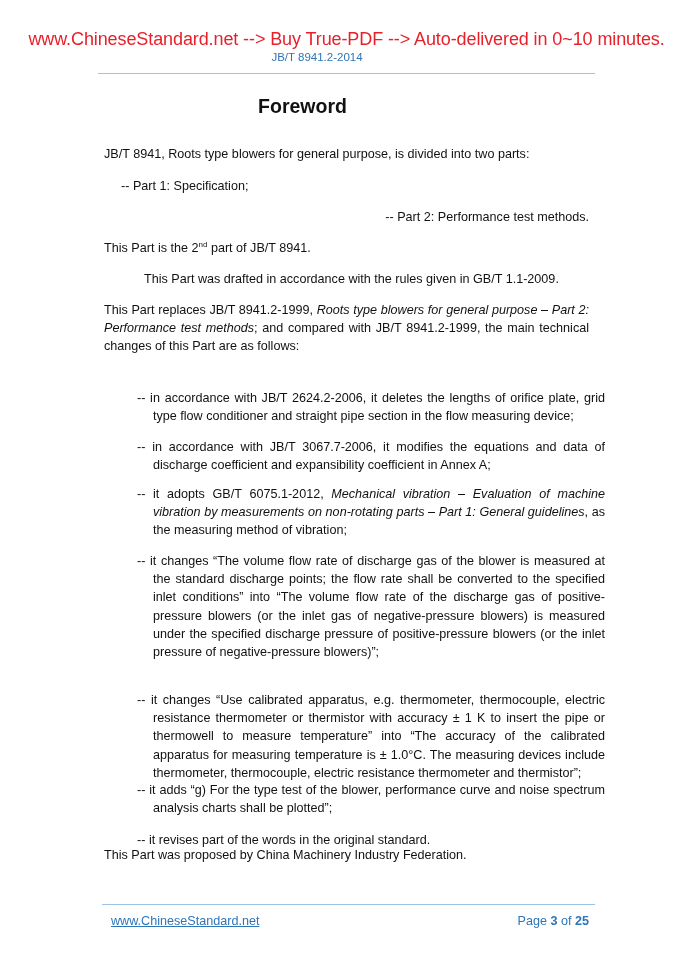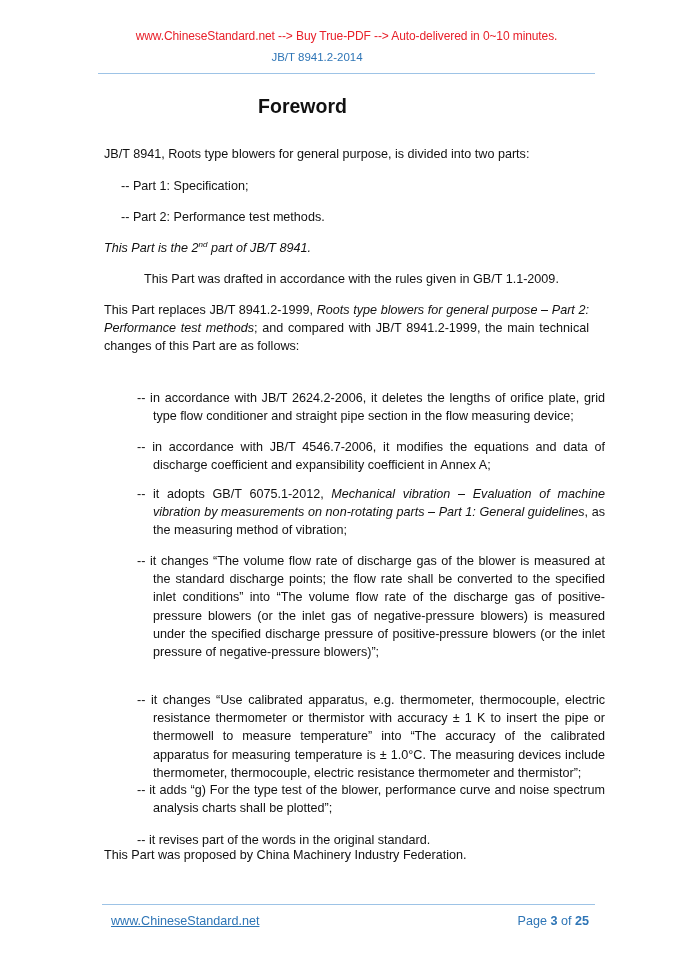--- a/index.html
+++ b/index.html
@@ -1,19 +1,19 @@
 <!DOCTYPE html>
 <html><head>
 <meta charset="utf-8">
 <style>
   html, body { margin: 0; padding: 0; background: #ffffff; }
   body { width: 693px; height: 980px; position: relative; overflow: hidden;
          font-family: "Liberation Sans", sans-serif; color: #111111; }
   .banner { position: absolute; top: 29px; left: 0; width: 693px; text-align: center;
-            font-size: 12px; color: #e8202a; letter-spacing: -0.1px; }
+            font-size: 18px; color: #e8202a; letter-spacing: -0.1px; }
   .doc-code { position: absolute; top: 51px; left: 0; width: 634px; text-align: center;
               font-size: 11.5px; color: #2e75b6; }
   .top-rule { position: absolute; top: 73px; left: 98px; width: 497px; height: 1px; background: #9dc3e6; }
   .title { position: absolute; top: 95px; left: 0; width: 605px; text-align: center;
            font-size: 19.5px; font-weight: bold; color: #111; }
   .p { position: absolute; left: 104px; width: 485px; font-size: 12.6px; line-height: 18.2px; margin: 0; }
   .j { text-align: justify; }
   .ind1 { left: 121px; width: 468px; }
   .bullet { position: absolute; left: 121px; width: 468px; font-size: 12.6px; line-height: 18.2px;
             text-align: justify; padding-left: 16px; text-indent: -16px; box-sizing: border-box; margin: 16px; }
@@ -27,30 +27,30 @@
 <body>
 
 <div class="banner">www.ChineseStandard.net --&gt; Buy True-PDF --&gt; Auto-delivered in 0~10 minutes.</div>
 <div class="doc-code">JB/T 8941.2-2014</div>
 <div class="top-rule"></div>
 
 <div class="title">Foreword</div>
 
 <p class="p" style="top:145px;">JB/T 8941, Roots type blowers for general purpose, is divided into two parts:</p>
 <p class="p ind1" style="top:177px;">-- Part 1: Specification;</p>
-<p class="p ind1" style="top:208px;">-- Part 2: Performance test methods.</p>
+<p class="p ind1" style="top:208px;text-align:right;">-- Part 2: Performance test methods.</p>
 
-<p class="p" style="top:239px;font-style:italic;"><span>This Part is the 2</span><sup>nd</sup><span> part of JB/T 8941.</span></p>
+<p class="p" style="top:239px;"><span>This Part is the 2</span><sup>nd</sup><span> part of JB/T 8941.</span></p>
 
 <p class="p" style="top:270px;margin-left:40px;">This Part was drafted in accordance with the rules given in GB/T 1.1-2009.</p>
 
 <p class="p j" style="top:301px;"><span>This Part replaces JB/T 8941.2-1999, </span><i>Roots type blowers for general purpose – Part 2: Performance test methods</i><span>; and compared with JB/T 8941.2-1999, the main technical changes of this Part are as follows:</span></p>
 
 <p class="bullet" style="top:373px;">-- in accordance with JB/T 2624.2-2006, it deletes the lengths of orifice plate, grid type flow conditioner and straight pipe section in the flow measuring device;</p>
-<p class="bullet" style="top:422px;">-- in accordance with JB/T 4546.7-2006, it modifies the equations and data of discharge coefficient and expansibility coefficient in Annex A;</p>
+<p class="bullet" style="top:422px;">-- in accordance with JB/T 3067.7-2006, it modifies the equations and data of discharge coefficient and expansibility coefficient in Annex A;</p>
 <p class="bullet" style="top:469px;"><span>-- it adopts GB/T 6075.1-2012, </span><i>Mechanical vibration – Evaluation of machine vibration by measurements on non-rotating parts – Part 1: General guidelines</i><span>, as the measuring method of vibration;</span></p>
 <p class="bullet" style="top:536px;">-- it changes “The volume flow rate of discharge gas of the blower is measured at the standard discharge points; the flow rate shall be converted to the specified inlet conditions” into “The volume flow rate of the discharge gas of positive-pressure blowers (or the inlet gas of negative-pressure blowers) is measured under the specified discharge pressure of positive-pressure blowers (or the inlet pressure of negative-pressure blowers)”;</p>
 <p class="bullet" style="top:675px;">-- it changes “Use calibrated apparatus, e.g. thermometer, thermocouple, electric resistance thermometer or thermistor with accuracy ± 1 K to insert the pipe or thermowell to measure temperature” into “The accuracy of the calibrated apparatus for measuring temperature is ± 1.0°C. The measuring devices include thermometer, thermocouple, electric resistance thermometer and thermistor”;</p>
 <p class="bullet" style="top:765px;">-- it adds “g) For the type test of the blower, performance curve and noise spectrum analysis charts shall be plotted”;</p>
 <p class="bullet" style="top:815px;">-- it revises part of the words in the original standard.</p>
 
 <p class="p" style="top:846px;">This Part was proposed by China Machinery Industry Federation.</p>
 
 <div class="bottom-rule"></div>
 <a class="footer-link">www.ChineseStandard.net</a>

